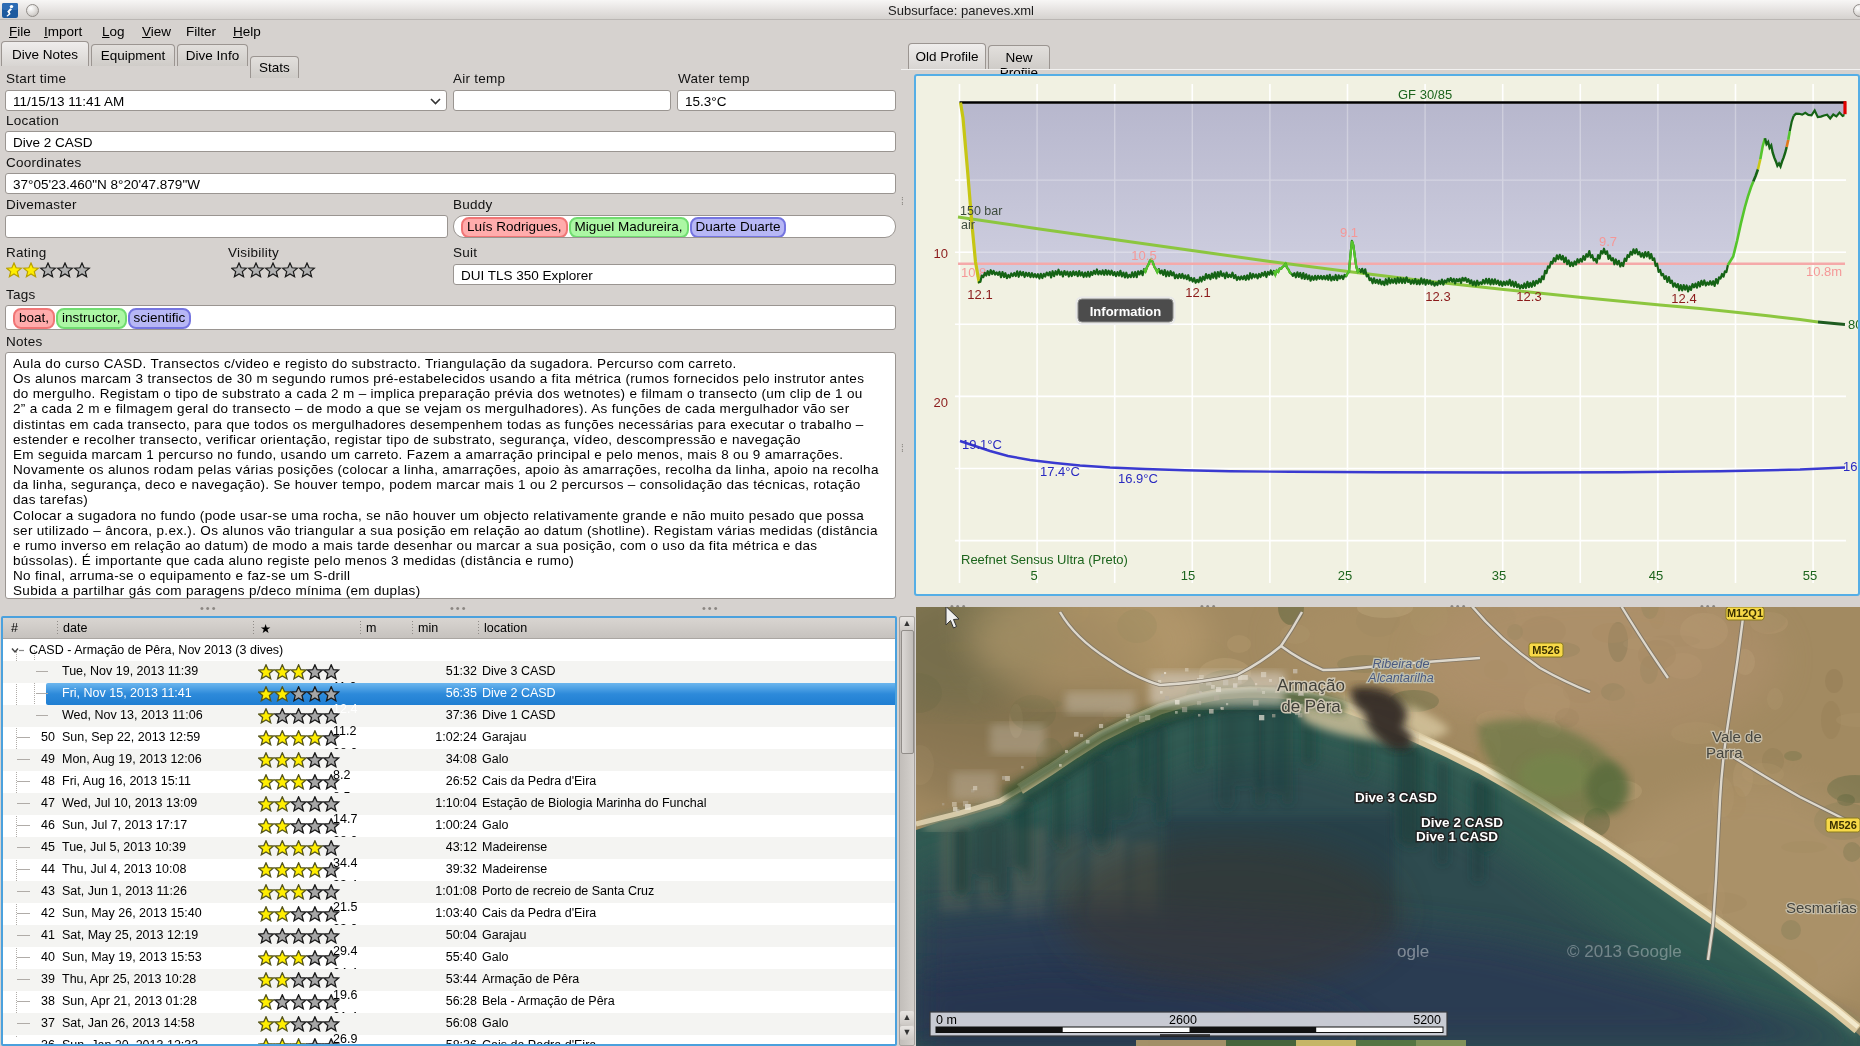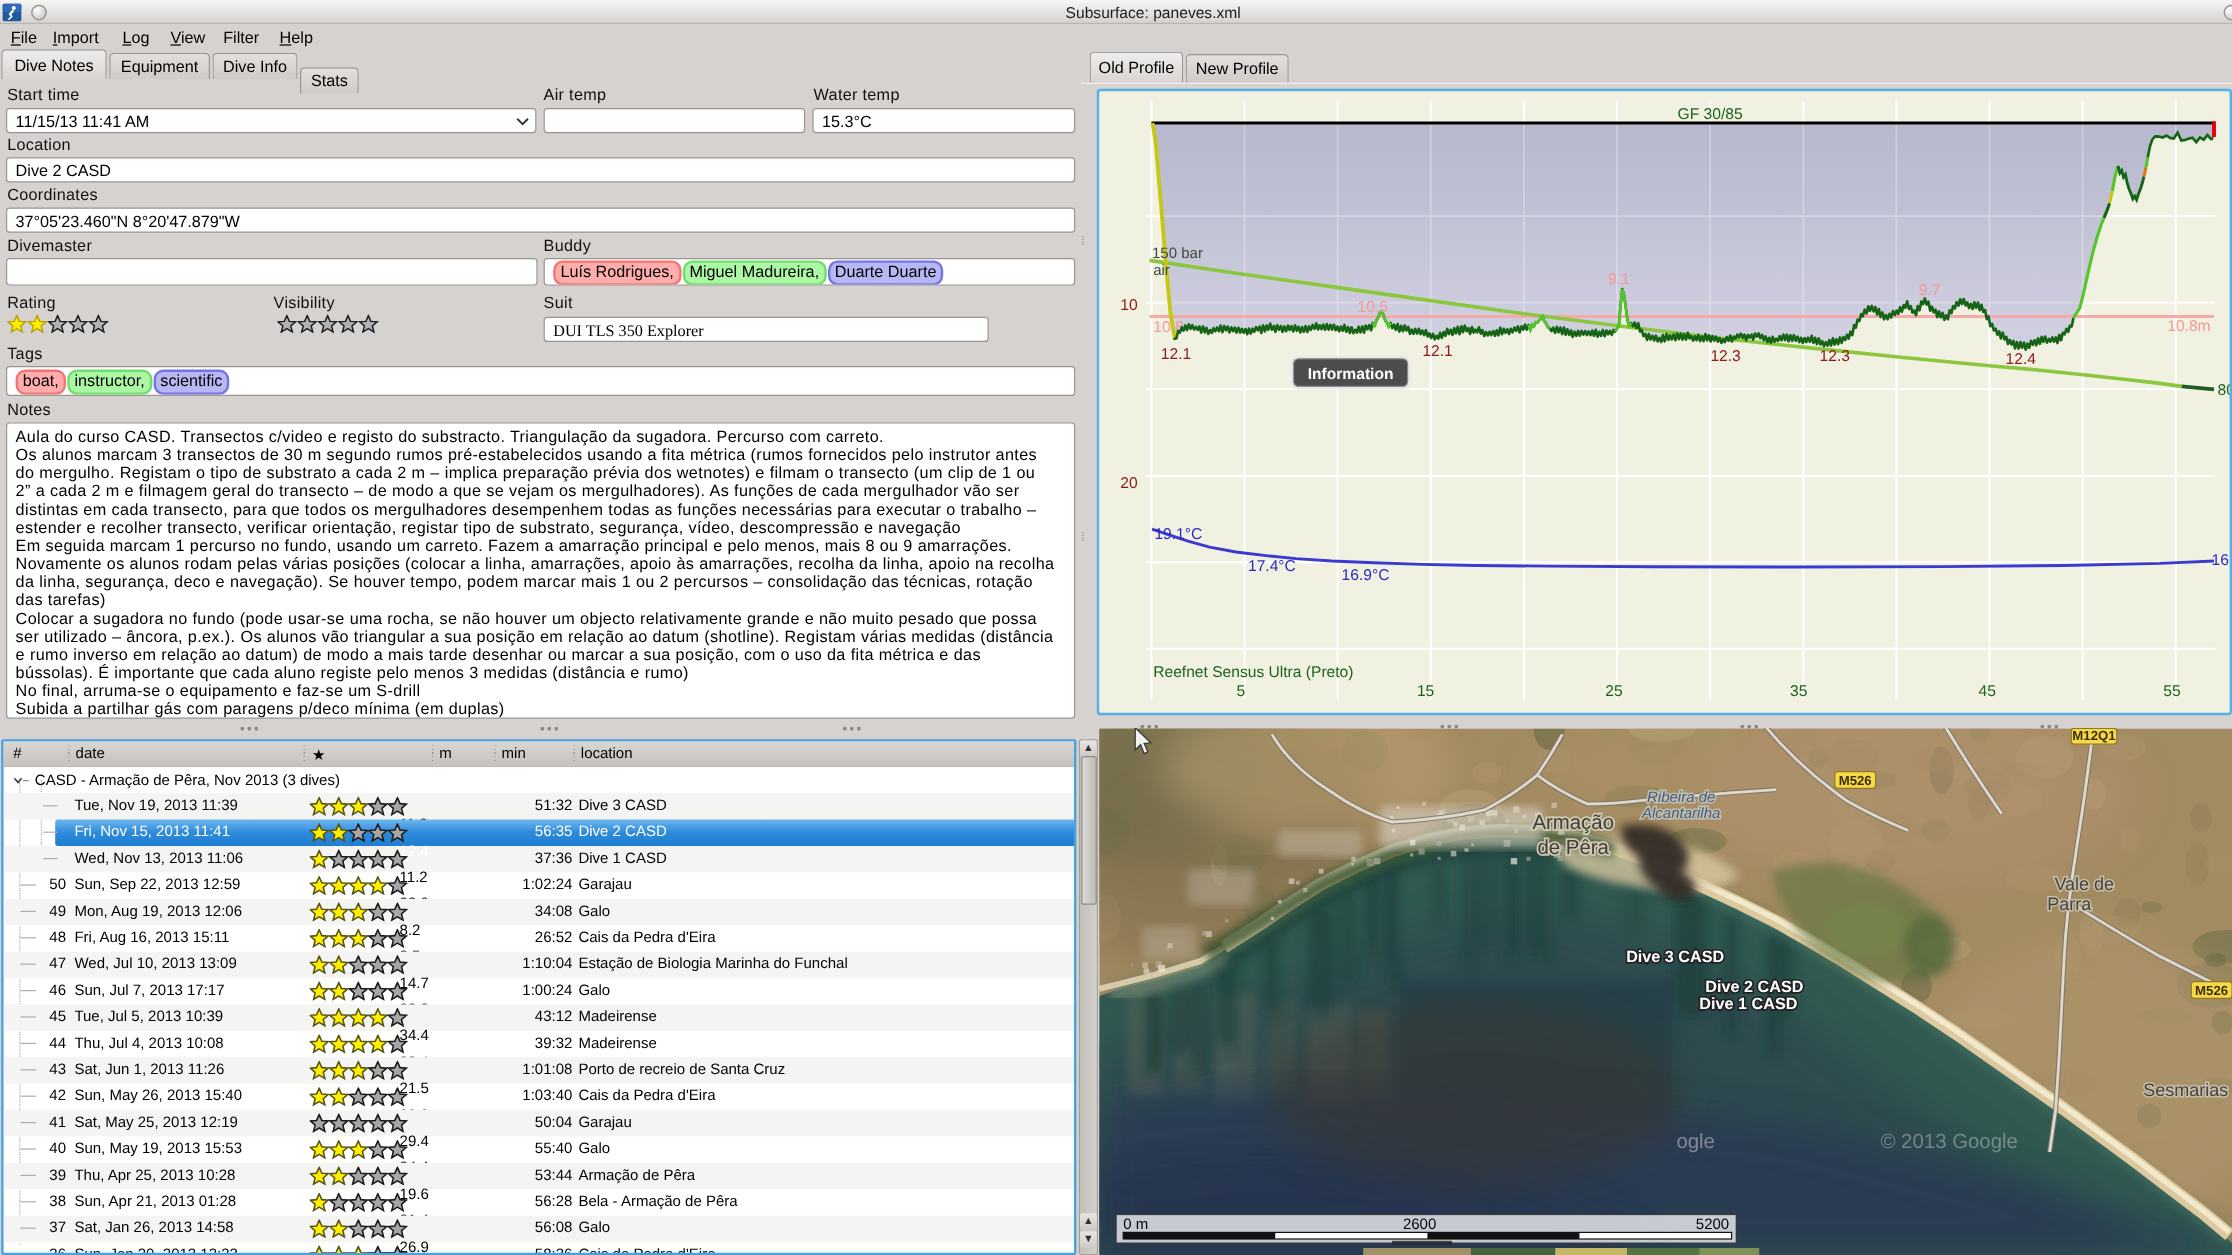--- a/index.html
+++ b/index.html
@@ -85,41 +85,41 @@
   <span style="left:186px">Filter</span>
   <span style="left:233px"><u>H</u>elp</span>
 </div>
 
 <div class="tab active" style="left:1px; top:41px; width:88px; height:25px; padding-top:5px;">Dive Notes</div>
 <div class="tab" style="left:91px; top:44px; width:84px; height:22px; padding-top:3px;">Equipment</div>
 <div class="tab" style="left:177px; top:44px; width:71px; height:22px; padding-top:3px;">Dive Info</div>
 <div class="tab" style="left:250px; top:56px; width:49px; height:22px; padding-top:3px;">Stats</div>
 
 <div class="tab active" style="left:908px; top:43px; width:78px; height:26px; padding-top:5px;">Old Profile</div>
-<div class="tab" style="left:988px; top:45px; width:86px; height:24px; padding-top:4px;">New Profile</div>
+<div class="tab" style="left:988px; top:45px; width:62px; height:24px; padding-top:4px;">New Profile</div>
 <div id="paneline"></div>
 
 <div class="lbl" style="left:6px; top:71px;">Start time</div>
 <div class="lbl" style="left:453px; top:71px;">Air temp</div>
 <div class="lbl" style="left:678px; top:71px;">Water temp</div>
 <div class="field" style="left:5px; top:90px; width:442px; height:21px;">11/15/13 11:41 AM
   <svg class="abs" style="right:5px; top:7px;" width="11" height="7" viewBox="0 0 11 7">
       <path d="M1 1 L5.5 5.5 L10 1" fill="none" stroke="#333" stroke-width="1.6"></path>
     </svg>
 </div>
 <div class="field" style="left:453px; top:90px; width:218px; height:21px;"></div>
 <div class="field" style="left:677px; top:90px; width:219px; height:21px;">15.3°C</div>
 <div class="lbl" style="left:6px; top:113px;">Location</div>
 <div class="field" style="left:5px; top:131px; width:891px; height:21px;">Dive 2 CASD</div>
 <div class="lbl" style="left:6px; top:155px;">Coordinates</div>
 <div class="field" style="left:5px; top:173px; width:891px; height:21px;">37°05'23.460"N 8°20'47.879"W</div>
 <div class="lbl" style="left:6px; top:197px;">Divemaster</div>
 <div class="lbl" style="left:453px; top:197px;">Buddy</div>
 <div class="field" style="left:5px; top:215px; width:443px; height:23px;"></div>
-<div class="field" style="left:453px; top:215px; width:443px; height:23px; padding-top:1px;"><span class="pill r">Luís Rodrigues,</span><span class="pill g">Miguel Madureira,</span><span class="pill b">Duarte Duarte</span></div>
+<div class="field" style="left:453px; top:215px; width:443px; height:23px; padding-top:1px;border-radius:11px;"><span class="pill r">Luís Rodrigues,</span><span class="pill g">Miguel Madureira,</span><span class="pill b">Duarte Duarte</span></div>
 <div class="lbl" style="left:6px; top:245px;">Rating</div>
 <div class="lbl" style="left:228px; top:245px;">Visibility</div>
 <div class="lbl" style="left:453px; top:245px;">Suit</div>
 <div class="stars abs" style="left:6px; top:262px;">
   <svg width="90" height="16" viewBox="0 0 90 16">
     <g stroke-width="1.2">
       <path transform="translate(0,0)" d="M8 1 L10.1 5.8 L15.3 6.2 L11.3 9.6 L12.6 14.7 L8 11.9 L3.4 14.7 L4.7 9.6 L0.7 6.2 L5.9 5.8 Z" fill="#ffee00" stroke="#b8a000"></path>
       <path transform="translate(17,0)" d="M8 1 L10.1 5.8 L15.3 6.2 L11.3 9.6 L12.6 14.7 L8 11.9 L3.4 14.7 L4.7 9.6 L0.7 6.2 L5.9 5.8 Z" fill="#ffee00" stroke="#b8a000"></path>
       <path transform="translate(34,0)" d="M8 1 L10.1 5.8 L15.3 6.2 L11.3 9.6 L12.6 14.7 L8 11.9 L3.4 14.7 L4.7 9.6 L0.7 6.2 L5.9 5.8 Z" fill="#b2b2b2" stroke="#1a1a1a"></path>
       <path transform="translate(51,0)" d="M8 1 L10.1 5.8 L15.3 6.2 L11.3 9.6 L12.6 14.7 L8 11.9 L3.4 14.7 L4.7 9.6 L0.7 6.2 L5.9 5.8 Z" fill="#b2b2b2" stroke="#1a1a1a"></path>
@@ -131,21 +131,21 @@
   <svg width="90" height="16" viewBox="0 0 90 16">
     <g stroke-width="1.2" fill="#b2b2b2" stroke="#1a1a1a">
       <path transform="translate(0,0)" d="M8 1 L10.1 5.8 L15.3 6.2 L11.3 9.6 L12.6 14.7 L8 11.9 L3.4 14.7 L4.7 9.6 L0.7 6.2 L5.9 5.8 Z"></path>
       <path transform="translate(17,0)" d="M8 1 L10.1 5.8 L15.3 6.2 L11.3 9.6 L12.6 14.7 L8 11.9 L3.4 14.7 L4.7 9.6 L0.7 6.2 L5.9 5.8 Z"></path>
       <path transform="translate(34,0)" d="M8 1 L10.1 5.8 L15.3 6.2 L11.3 9.6 L12.6 14.7 L8 11.9 L3.4 14.7 L4.7 9.6 L0.7 6.2 L5.9 5.8 Z"></path>
       <path transform="translate(51,0)" d="M8 1 L10.1 5.8 L15.3 6.2 L11.3 9.6 L12.6 14.7 L8 11.9 L3.4 14.7 L4.7 9.6 L0.7 6.2 L5.9 5.8 Z"></path>
       <path transform="translate(68,0)" d="M8 1 L10.1 5.8 L15.3 6.2 L11.3 9.6 L12.6 14.7 L8 11.9 L3.4 14.7 L4.7 9.6 L0.7 6.2 L5.9 5.8 Z"></path>
     </g>
   </svg>
 </div>
-<div class="field" style="left:453px; top:264px; width:371px; height:21px;font-family:Liberation Serif, serif;">DUI TLS 350 Explorer</div>
+<div class="field" style="left:453px; top:264px; width:443px; height:21px;">DUI TLS 350 Explorer</div>
 <div class="lbl" style="left:6px; top:287px;">Tags</div>
 <div class="field" style="left:5px; top:305px; width:891px; height:25px; padding-top:2px;"><span class="pill r">boat,</span><span class="pill g">instructor,</span><span class="pill b">scientific</span></div>
 <div class="lbl" style="left:6px; top:334px;">Notes</div>
 <div id="notes">Aula do curso CASD. Transectos c/video e registo do substracto. Triangulação da sugadora. Percurso com carreto.<br>Os alunos marcam 3 transectos de 30 m segundo rumos pré-estabelecidos usando a fita métrica (rumos fornecidos pelo instrutor antes<br>do mergulho. Registam o tipo de substrato a cada 2 m – implica preparação prévia dos wetnotes) e filmam o transecto (um clip de 1 ou<br>2” a cada 2 m e filmagem geral do transecto – de modo a que se vejam os mergulhadores). As funções de cada mergulhador vão ser<br>distintas em cada transecto, para que todos os mergulhadores desempenhem todas as funções necessárias para executar o trabalho –<br>estender e recolher transecto, verificar orientação, registar tipo de substrato, segurança, vídeo, descompressão e navegação<br>Em seguida marcam 1 percurso no fundo, usando um carreto. Fazem a amarração principal e pelo menos, mais 8 ou 9 amarrações.<br>Novamente os alunos rodam pelas várias posições (colocar a linha, amarrações, apoio às amarrações, recolha da linha, apoio na recolha<br>da linha, segurança, deco e navegação). Se houver tempo, podem marcar mais 1 ou 2 percursos – consolidação das técnicas, rotação<br>das tarefas)<br>Colocar a sugadora no fundo (pode usar-se uma rocha, se não houver um objecto relativamente grande e não muito pesado que possa<br>ser utilizado – âncora, p.ex.). Os alunos vão triangular a sua posição em relação ao datum (shotline). Registam várias medidas (distância<br>e rumo inverso em relação ao datum) de modo a mais tarde desenhar ou marcar a sua posição, com o uso da fita métrica e das<br>bússolas). É importante que cada aluno registe pelo menos 3 medidas (distância e rumo)<br>No final, arruma-se o equipamento e faz-se um S-drill<br>Subida a partilhar gás com paragens p/deco mínima (em duplas)</div>
 <div class="hdots" style="left:200px; top:602px;">•••</div>
 <div class="hdots" style="left:450px; top:602px;">•••</div>
 <div class="hdots" style="left:702px; top:602px;">•••</div>
 <div class="hdots" style="left:950px; top:600px;">•••</div>
 <div class="hdots" style="left:1200px; top:600px;">•••</div>
 <div class="hdots" style="left:1450px; top:600px;">•••</div>

